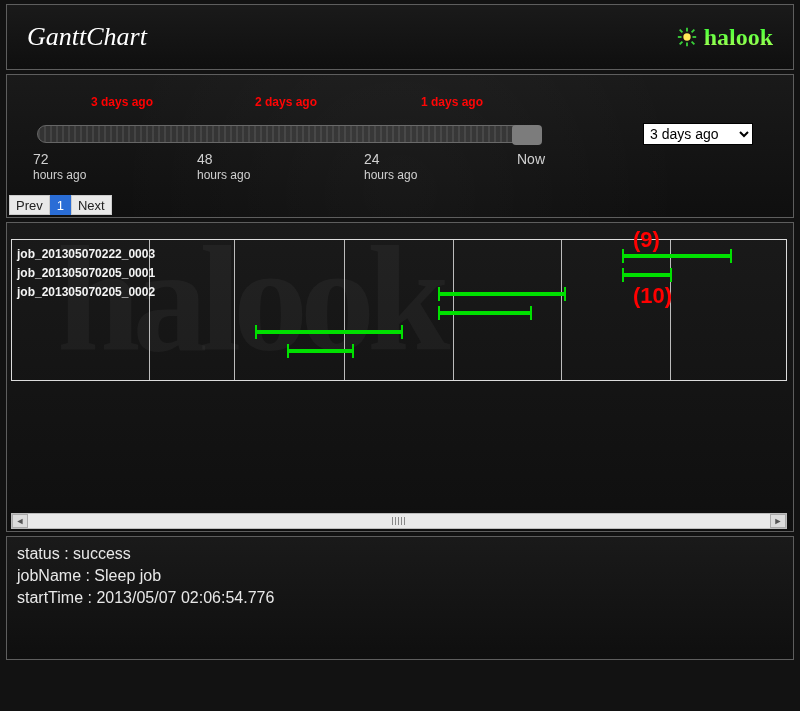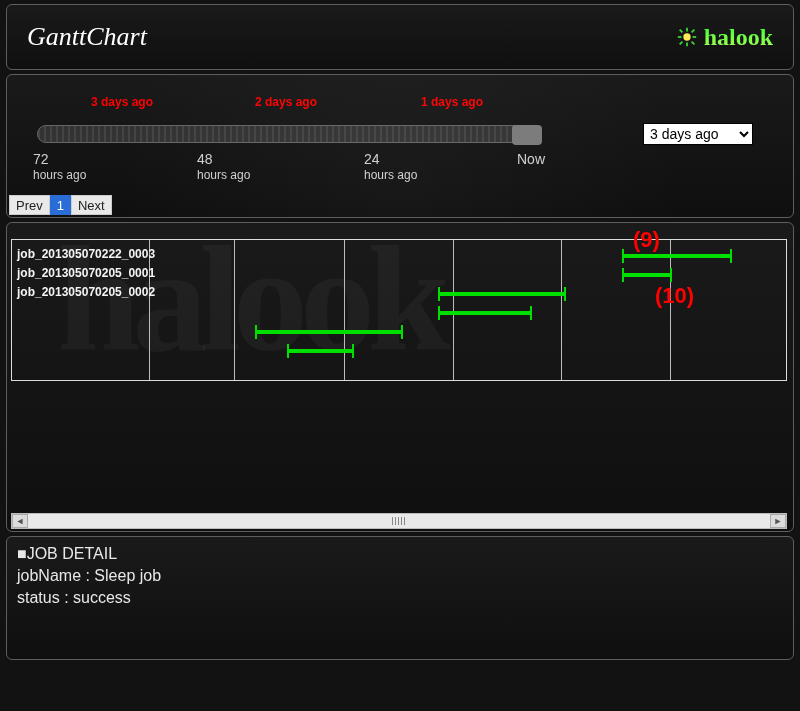--- a/index.html
+++ b/index.html
@@ -7,21 +7,21 @@
     width: 800px;
     height: 711px;
     background: #121212;
     font-family: "Segoe UI", Arial, sans-serif;
     color: #e0e0e0;
     overflow: hidden;
   }
   .panel {
     margin: 4px 6px 0 6px;
     border: 1px solid #5e5e5e;
-    border-radius: 6px;
+    border-radius: 0;
     background: linear-gradient(#1a1a1a,#0f0f0f);
   }
 
   
   .hdr {
     height: 66px;
     display: flex;
     align-items: center;
     justify-content: space-between;
     padding: 0 20px;
@@ -239,26 +239,26 @@
   </div>
 
   <div class="bar" style="top:31px; left:615px; width:110px"></div>
   <div class="bar" style="top:50px; left:615px; width:50px"></div>
   <div class="bar" style="top:69px; left:431px; width:128px"></div>
   <div class="bar" style="top:88px; left:431px; width: 94px"></div>
   <div class="bar" style="top:107px;left:248px; width:148px"></div>
   <div class="bar" style="top:126px;left:280px; width: 67px"></div>
 
   <div class="ann" style="top:4px;  left:626px">(9)</div>
-  <div class="ann" style="top:60px; left:648px">(10)</div>
+  <div class="ann" style="top:60px; left:626px">(10)</div>
 
   <div class="hscroll">
     <div class="cap l">◄</div>
     <div class="grip"></div>
     <div class="cap r">►</div>
   </div>
 </div>
 
 <div class="panel detail">
-  <div>■JOB DETAIL</div>
+  <div>status : success</div>
   <div>jobName : Sleep job</div>
-  <div>status : success</div>
+  <div>startTime : 2013/05/07 02:06:54.776</div>
 </div>
 
 </body></html>

